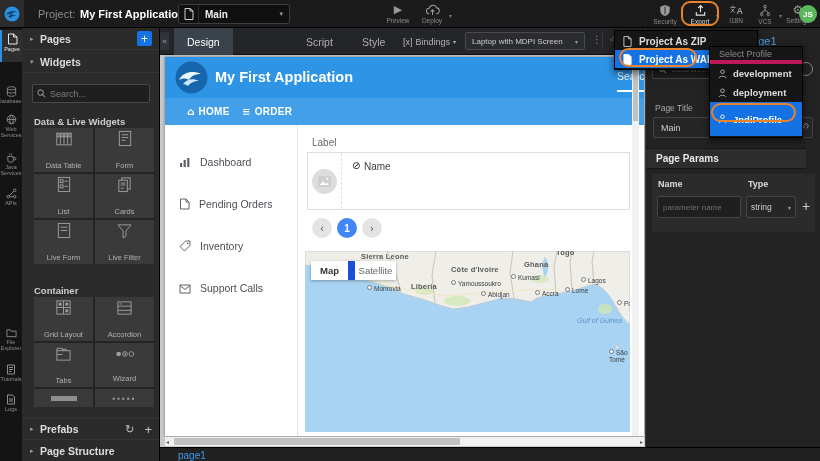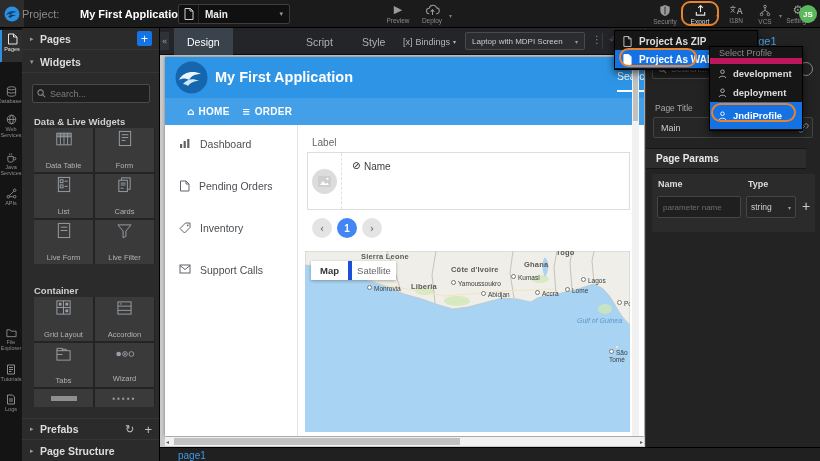--- a/index.html
+++ b/index.html
@@ -52,21 +52,21 @@
   #ctoolbar{left:0;top:0;width:485px;height:27px;background:#232529;border-bottom:1px solid #111}
   .ctab{height:27px;display:flex;align-items:center;padding:0 13px;font-size:10.5px;color:#b0b0b0}
   .ctab.active{background:#3a424b;color:#fff;font-weight:normal}
   .dev-dd{display:flex;align-items:center;height:18px;border:1px solid #4a4a4a;border-radius:2px;
           padding:0 6px;color:#ccc;font-size:8px;background:#2a2c30;white-space:nowrap}
   #frame{left:5px;top:29px;width:479px;height:379px;background:#fff;overflow:hidden;box-shadow:0 0 3px rgba(0,0,0,.4)}
   #appheader{left:0;top:0;width:479px;height:41px;background:#2e95e6}
   #appnav{left:0;top:41px;width:479px;height:27px;background:#429fe8}
   .navitem{display:flex;align-items:center;color:#fff;font-size:10px;font-weight:bold;letter-spacing:.3px}
   #appmenu{left:0;top:68px;width:133px;height:311px;background:#fff;border-right:1px solid #e4e4e4}
-  .mitem{position:absolute;left:0;width:133px;height:30px;display:flex;align-items:flex-start;color:#5f6368}
+  .mitem{position:absolute;left:0;width:133px;height:30px;display:flex;align-items:flex-end;color:#5f6368}
   .mitem .ml{font-size:10.5px;color:#4a4f54;margin-left:9px;white-space:nowrap}
   .pagedot{width:20px;height:20px;border-radius:50%;background:#e4e4e4;color:#555;font-size:10px;
            display:flex;align-items:center;justify-content:center}
   .pagedot.cur{background:#4285f4;color:#fff;font-weight:bold}
   
   #map{left:140px;top:194px;width:325px;height:181px;background:#a9d3f2;overflow:hidden}
   .mlab{position:absolute;white-space:nowrap;color:#4a4a4a}
   .mlab.country{font-size:7.5px;font-weight:bold;color:#595959;letter-spacing:.2px}
   .mlab.city{font-size:6.5px;color:#3c4043}
   .mlab.city::before{content:"";display:inline-block;width:3px;height:3px;border:1px solid #777;
@@ -85,38 +85,38 @@
             font-size:9px;outline:none;font-family:"Liberation Sans",sans-serif}
   .rp-input::placeholder{color:#6e6e6e}
   .rp-sec{background:#2d2d2d;border-top:1px solid #161616;border-bottom:1px solid #161616;
           font-size:10px;font-weight:bold;color:#e8e8e8;display:flex;align-items:center;padding-left:10px}
   .rp-col{font-size:9px;font-weight:bold;color:#ddd}
 
   
   .menu{background:#161616;border:1px solid #000;box-shadow:0 3px 8px rgba(0,0,0,.6);z-index:60}
   .mrow{display:flex;align-items:center;height:18px;padding:0 8px;color:#ddd;font-size:10px;font-weight:bold;white-space:nowrap}
   .mrow.hl{background:#1472e4;color:#fff}
-  .sm-h{height:17px;display:flex;align-items:center;padding:0 9px;color:#8a8a8a;font-size:9px;border-bottom:6px solid #be185d}
+  .sm-h{height:17px;display:flex;align-items:center;padding:0 9px;color:#8a8a8a;font-size:9px;border-bottom:4px solid #be185d}
   .smrow{display:flex;align-items:center;height:19px;padding:0 8px;color:#ddd;font-size:9.5px;font-weight:bold}
   .smrow.hl{background:#1472e4;color:#fff}
 </style>
 </head>
 <body>
 
 <div id="root">
 
   <div id="topbar" class="a">
     <div class="a" style="left:0;top:0;width:24px;height:27px;background:#2c2c2c;display:flex;align-items:center;justify-content:center">
       <svg width="16" height="16" viewBox="0 0 16 16">
         <circle cx="8" cy="8" r="7.5" fill="#2b90e0"></circle>
         <path d="M2 9c2-4 7-5 11-3-3 0-5 1-6 3-1.5-1-3.5-1-5 0z" fill="#12487e"></path>
         <path d="M4 11c2-2.5 5-3 8-1.5-2.5 0-4.5 1-5.5 2.5-1-.7-1.7-.9-2.5-1z" fill="#0e3a66"></path>
       </svg>
     </div>
-    <span class="a tb-txt tb-dim" style="left:22px">Project:</span>
+    <span class="a tb-txt tb-dim" style="left:38px">Project:</span>
     <span class="a tb-txt" style="left:80px;font-weight:bold">My First Application</span>
     <span class="a uic" style="left:166px;top:0;color:#888;font-size:11px;line-height:28px">›</span>
     <div id="page-dd" class="a" style="left:178px;top:4px;width:112px">
       <span class="fico">
         <svg width="10" height="12" viewBox="0 0 10 12">
             <path d="M1 .5h5.5L9 3v8.5H1z" fill="none" stroke="#cfcfcf"></path>
             <path d="M6 .5V3h3" fill="none" stroke="#cfcfcf"></path>
           </svg>
       </span>
       <span class="val">Main</span>
@@ -477,21 +477,21 @@
           <ellipse cx="235" cy="28" rx="9" ry="4" fill="#cfe7b4" opacity=".7"></ellipse>
           <ellipse cx="300" cy="58" rx="7" ry="5" fill="#cfe7b4" opacity=".8"></ellipse>
           <ellipse cx="70" cy="25" rx="9" ry="4" fill="#cfe7b4" opacity=".6"></ellipse>
           <path d="M82,0 L89,18 L96,40 M130,52 L127,24 L131,0 M209,47 L205,22 L208,0 M251,42 L249,16 L252,0 M267,38 L265,12 L267,0 M289,32 L287,10 L289,0" fill="none" stroke="#c9c3b8" stroke-width="1"></path>
           <path d="M240,6 C245,12 244,20 240,26 C237,19 236,12 240,6 Z" fill="#a9d3f2"></path>
           <path d="M20,16 L80,34 L140,45 L200,40 L250,38" fill="none" stroke="#f0e6c0" stroke-width="1"></path>
           <circle cx="312" cy="96" r="1.5" fill="#efeee8" stroke="#b9c6cc" stroke-width=".6"></circle>
         </svg>
         <div class="a" style="left:6px;top:10px;display:flex;box-shadow:0 1px 3px rgba(0,0,0,.3)">
           <div class="mapbtn" style="width:37px;font-weight:bold;color:#333">Map</div>
-          <div class="mapbtn" style="width:48px;color:#666;border-left:4px solid #1d4ed8">Satellite</div>
+          <div class="mapbtn" style="width:48px;color:#666;border-left:7px solid #1d4ed8">Satellite</div>
         </div>
         <span class="mlab country" style="left:56px;top:1px">Sierra Leone</span>
         <span class="mlab country" style="left:106px;top:31px">Liberia</span>
         <span class="mlab country" style="left:146px;top:14px">Côte d'Ivoire</span>
         <span class="mlab country" style="left:219px;top:9px">Ghana</span>
         <span class="mlab country" style="left:251px;top:-3px">Togo</span>
         <span class="mlab city" style="left:62px;top:34px">Monrovia</span>
         <span class="mlab city" style="left:146px;top:29px">Yamoussoukro</span>
         <span class="mlab city" style="left:176px;top:40px">Abidjan</span>
         <span class="mlab city" style="left:206px;top:23px">Kumasi</span>
@@ -572,21 +572,21 @@
         </svg>
       <span>development</span>
     </div>
     <div class="smrow">
       <svg style="margin-right:6px" width="9" height="10" viewBox="0 0 10 11">
           <circle cx="5" cy="3" r="2" fill="none" stroke="#bbb"></circle>
           <path d="M1.3 10c0-2.6 7.4-2.6 7.4 0" fill="none" stroke="#bbb"></path>
         </svg>
       <span>deployment</span>
     </div>
-    <div class="smrow hl" style="height:27px">
+    <div class="smrow hl" style="height:34px">
       <svg style="margin-right:6px" width="9" height="10" viewBox="0 0 10 11">
           <circle cx="5" cy="3" r="2" fill="none" stroke="#fff"></circle>
           <path d="M1.3 10c0-2.6 7.4-2.6 7.4 0" fill="none" stroke="#fff"></path>
         </svg>
       <span>JndiProfile</span>
     </div>
   </div>
   <div class="a ann" style="left:711px;top:103px;width:85px;height:19px;border-radius:10px"></div>
 
 </div>

